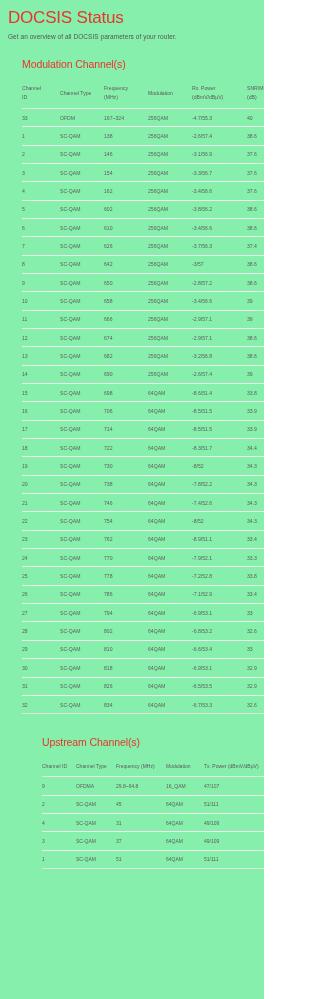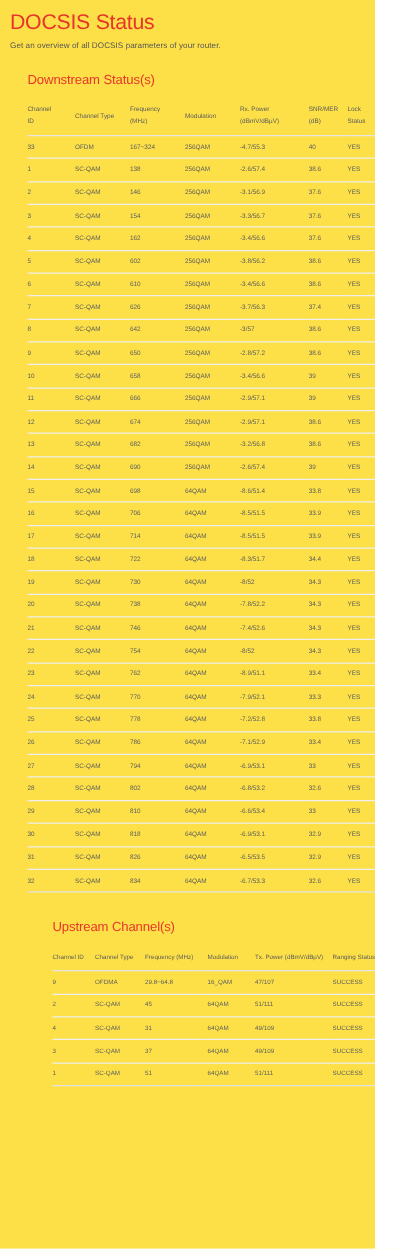--- a/index.html
+++ b/index.html
@@ -8,23 +8,23 @@
     padding: 0;
     background: #ffffff;
     width: 320px;
   }
   body {
     font-family: "Liberation Sans", sans-serif;
     color: #4a4a4a;
     -webkit-font-smoothing: antialiased;
   }
   .page {
-    width: 300px;
+    width: 264px;
     min-height: 999px;
-    background: #fde047;
+    background: #86efac;
     padding: 0;
     position: relative;
     overflow: hidden;
   }
   .page-title {
     color: #e8352c;
     font-size: 17px;
     font-weight: normal;
     margin: 8px 0 0 8px;
     letter-spacing: -0.2px;
@@ -98,21 +98,21 @@
 </style>
 </head>
 <body>
 
 <div class="page">
 
   <h1 class="page-title">DOCSIS Status</h1>
   <p class="page-subtitle">Get an overview of all DOCSIS parameters of your router.</p>
 
   <div class="section">
-    <h2 class="section-heading">Downstream Status(s)</h2>
+    <h2 class="section-heading">Modulation Channel(s)</h2>
     <table class="data-table ds-table">
       <colgroup>
         <col class="c0">
           <col class="c1">
           <col class="c2">
           <col class="c3">
           <col class="c4">
           <col class="c5">
           <col class="c6">
       </colgroup>

